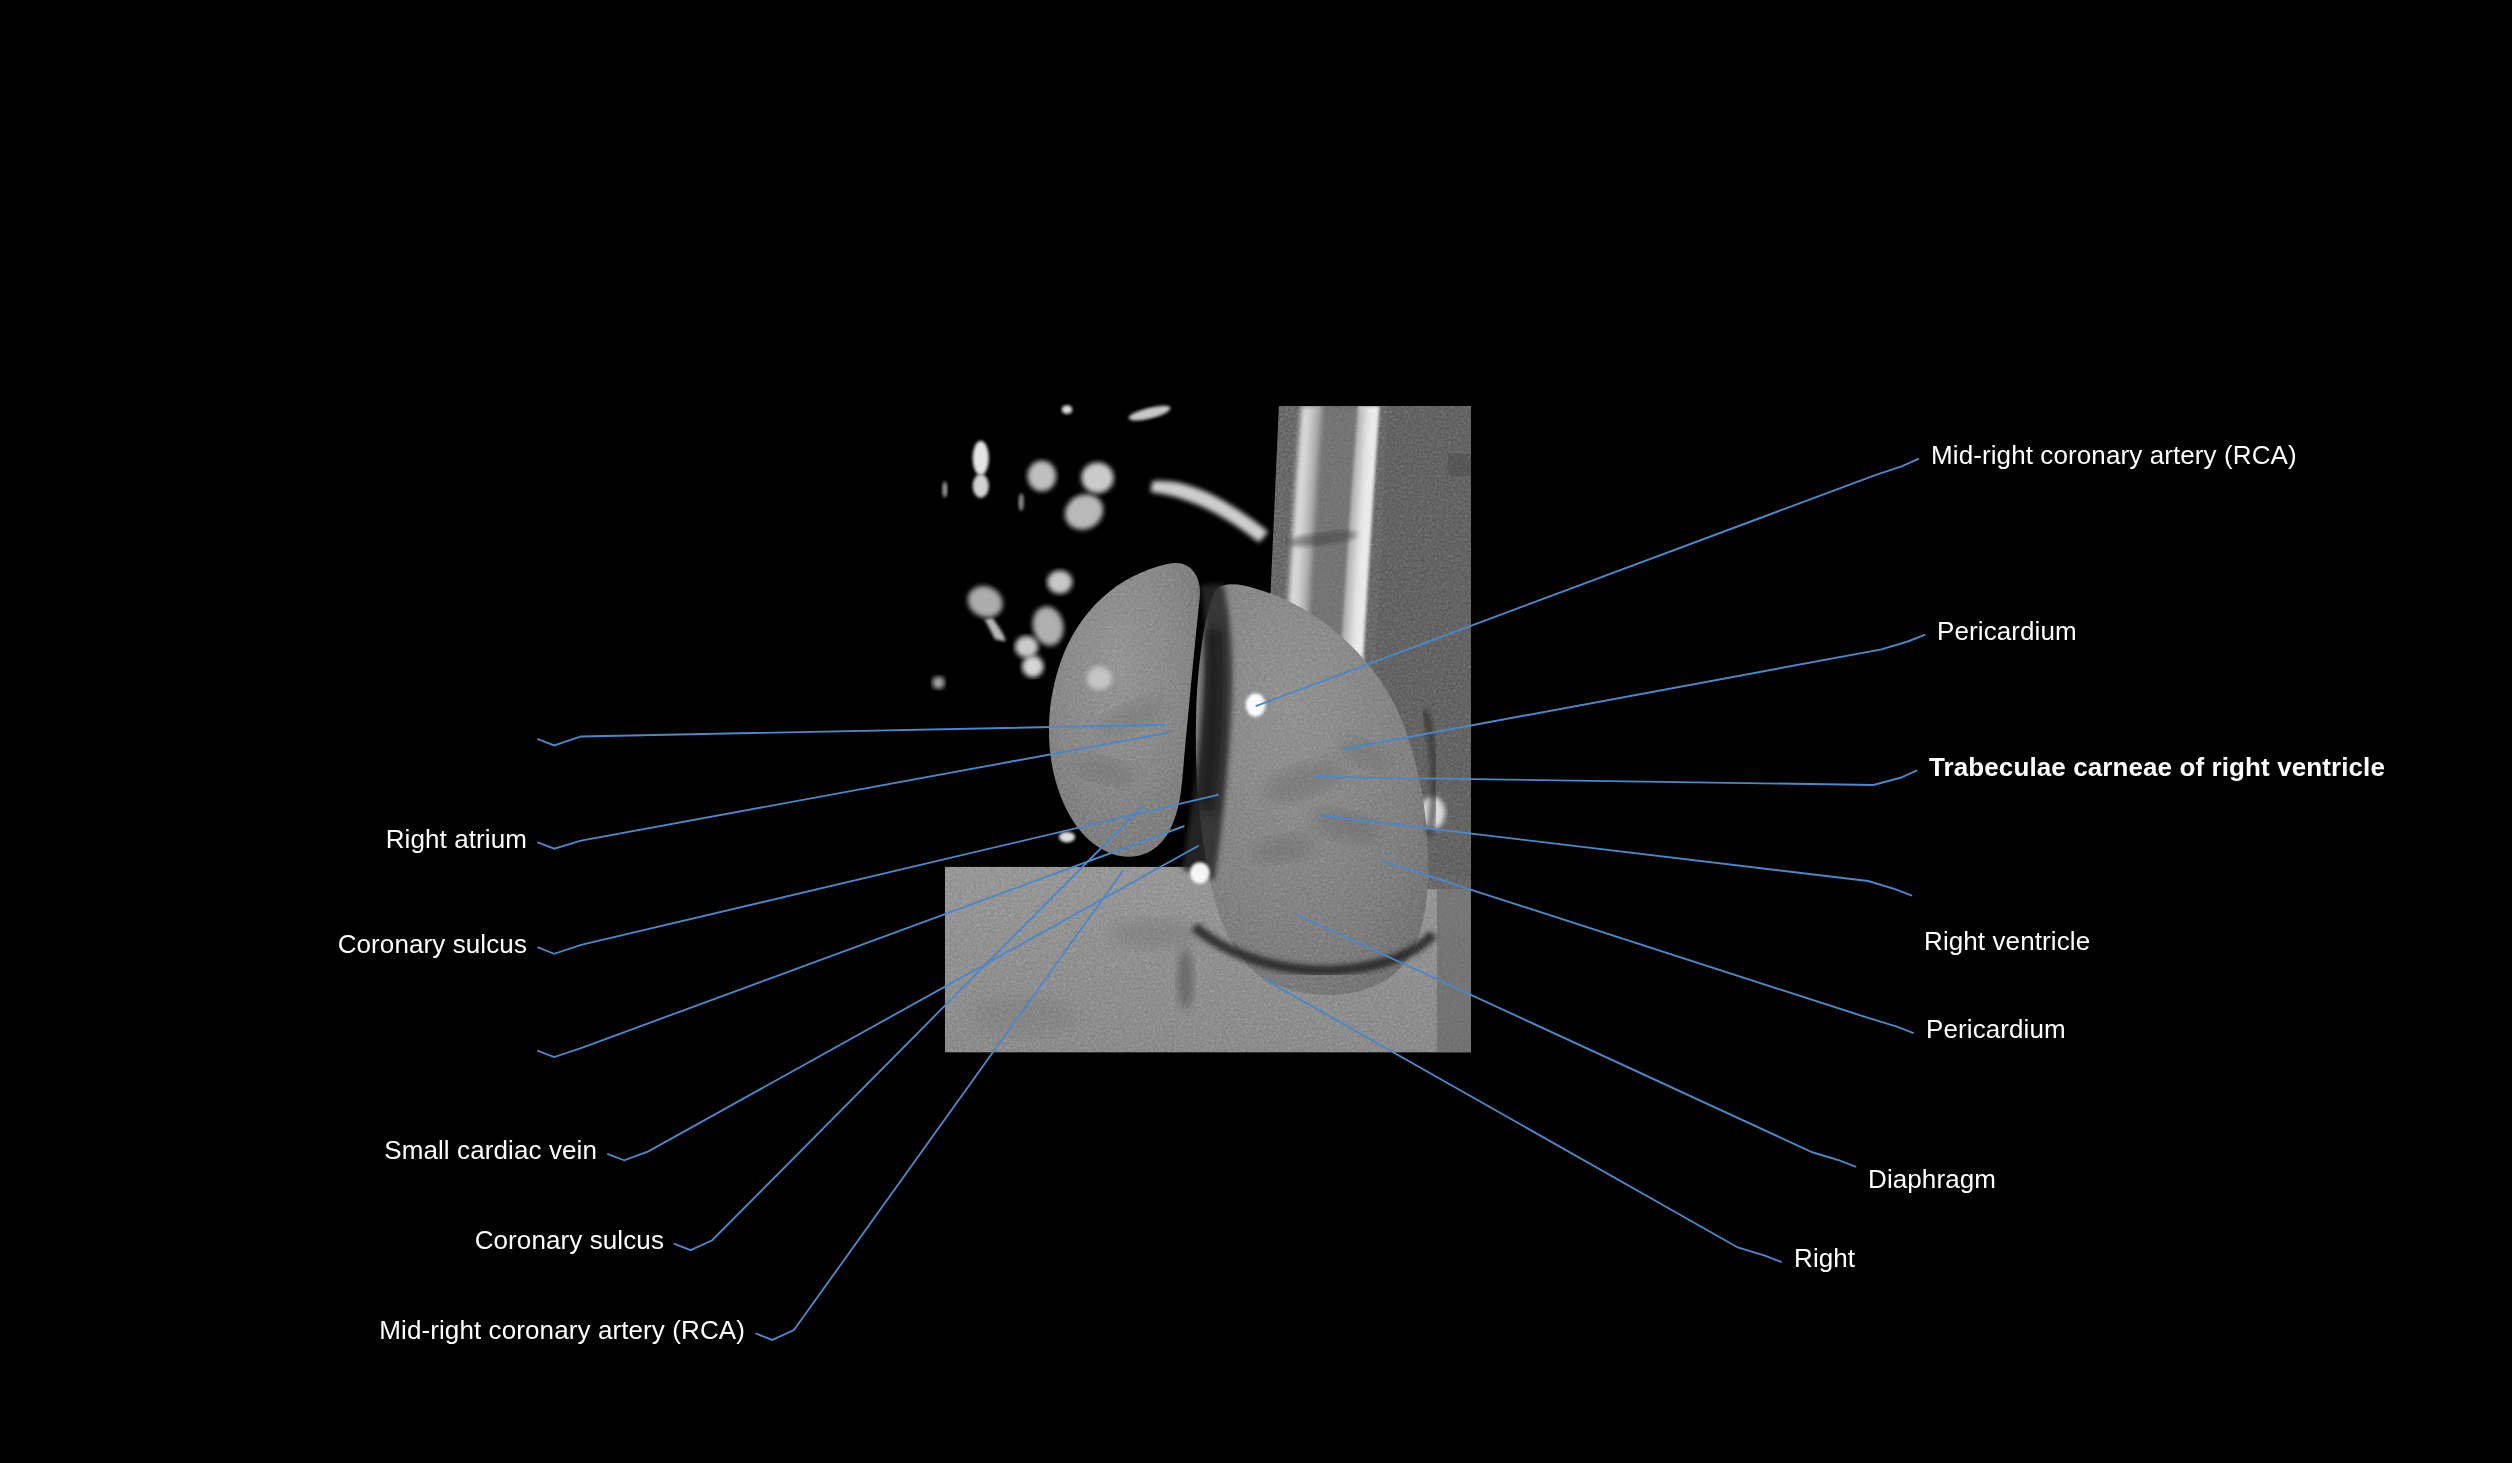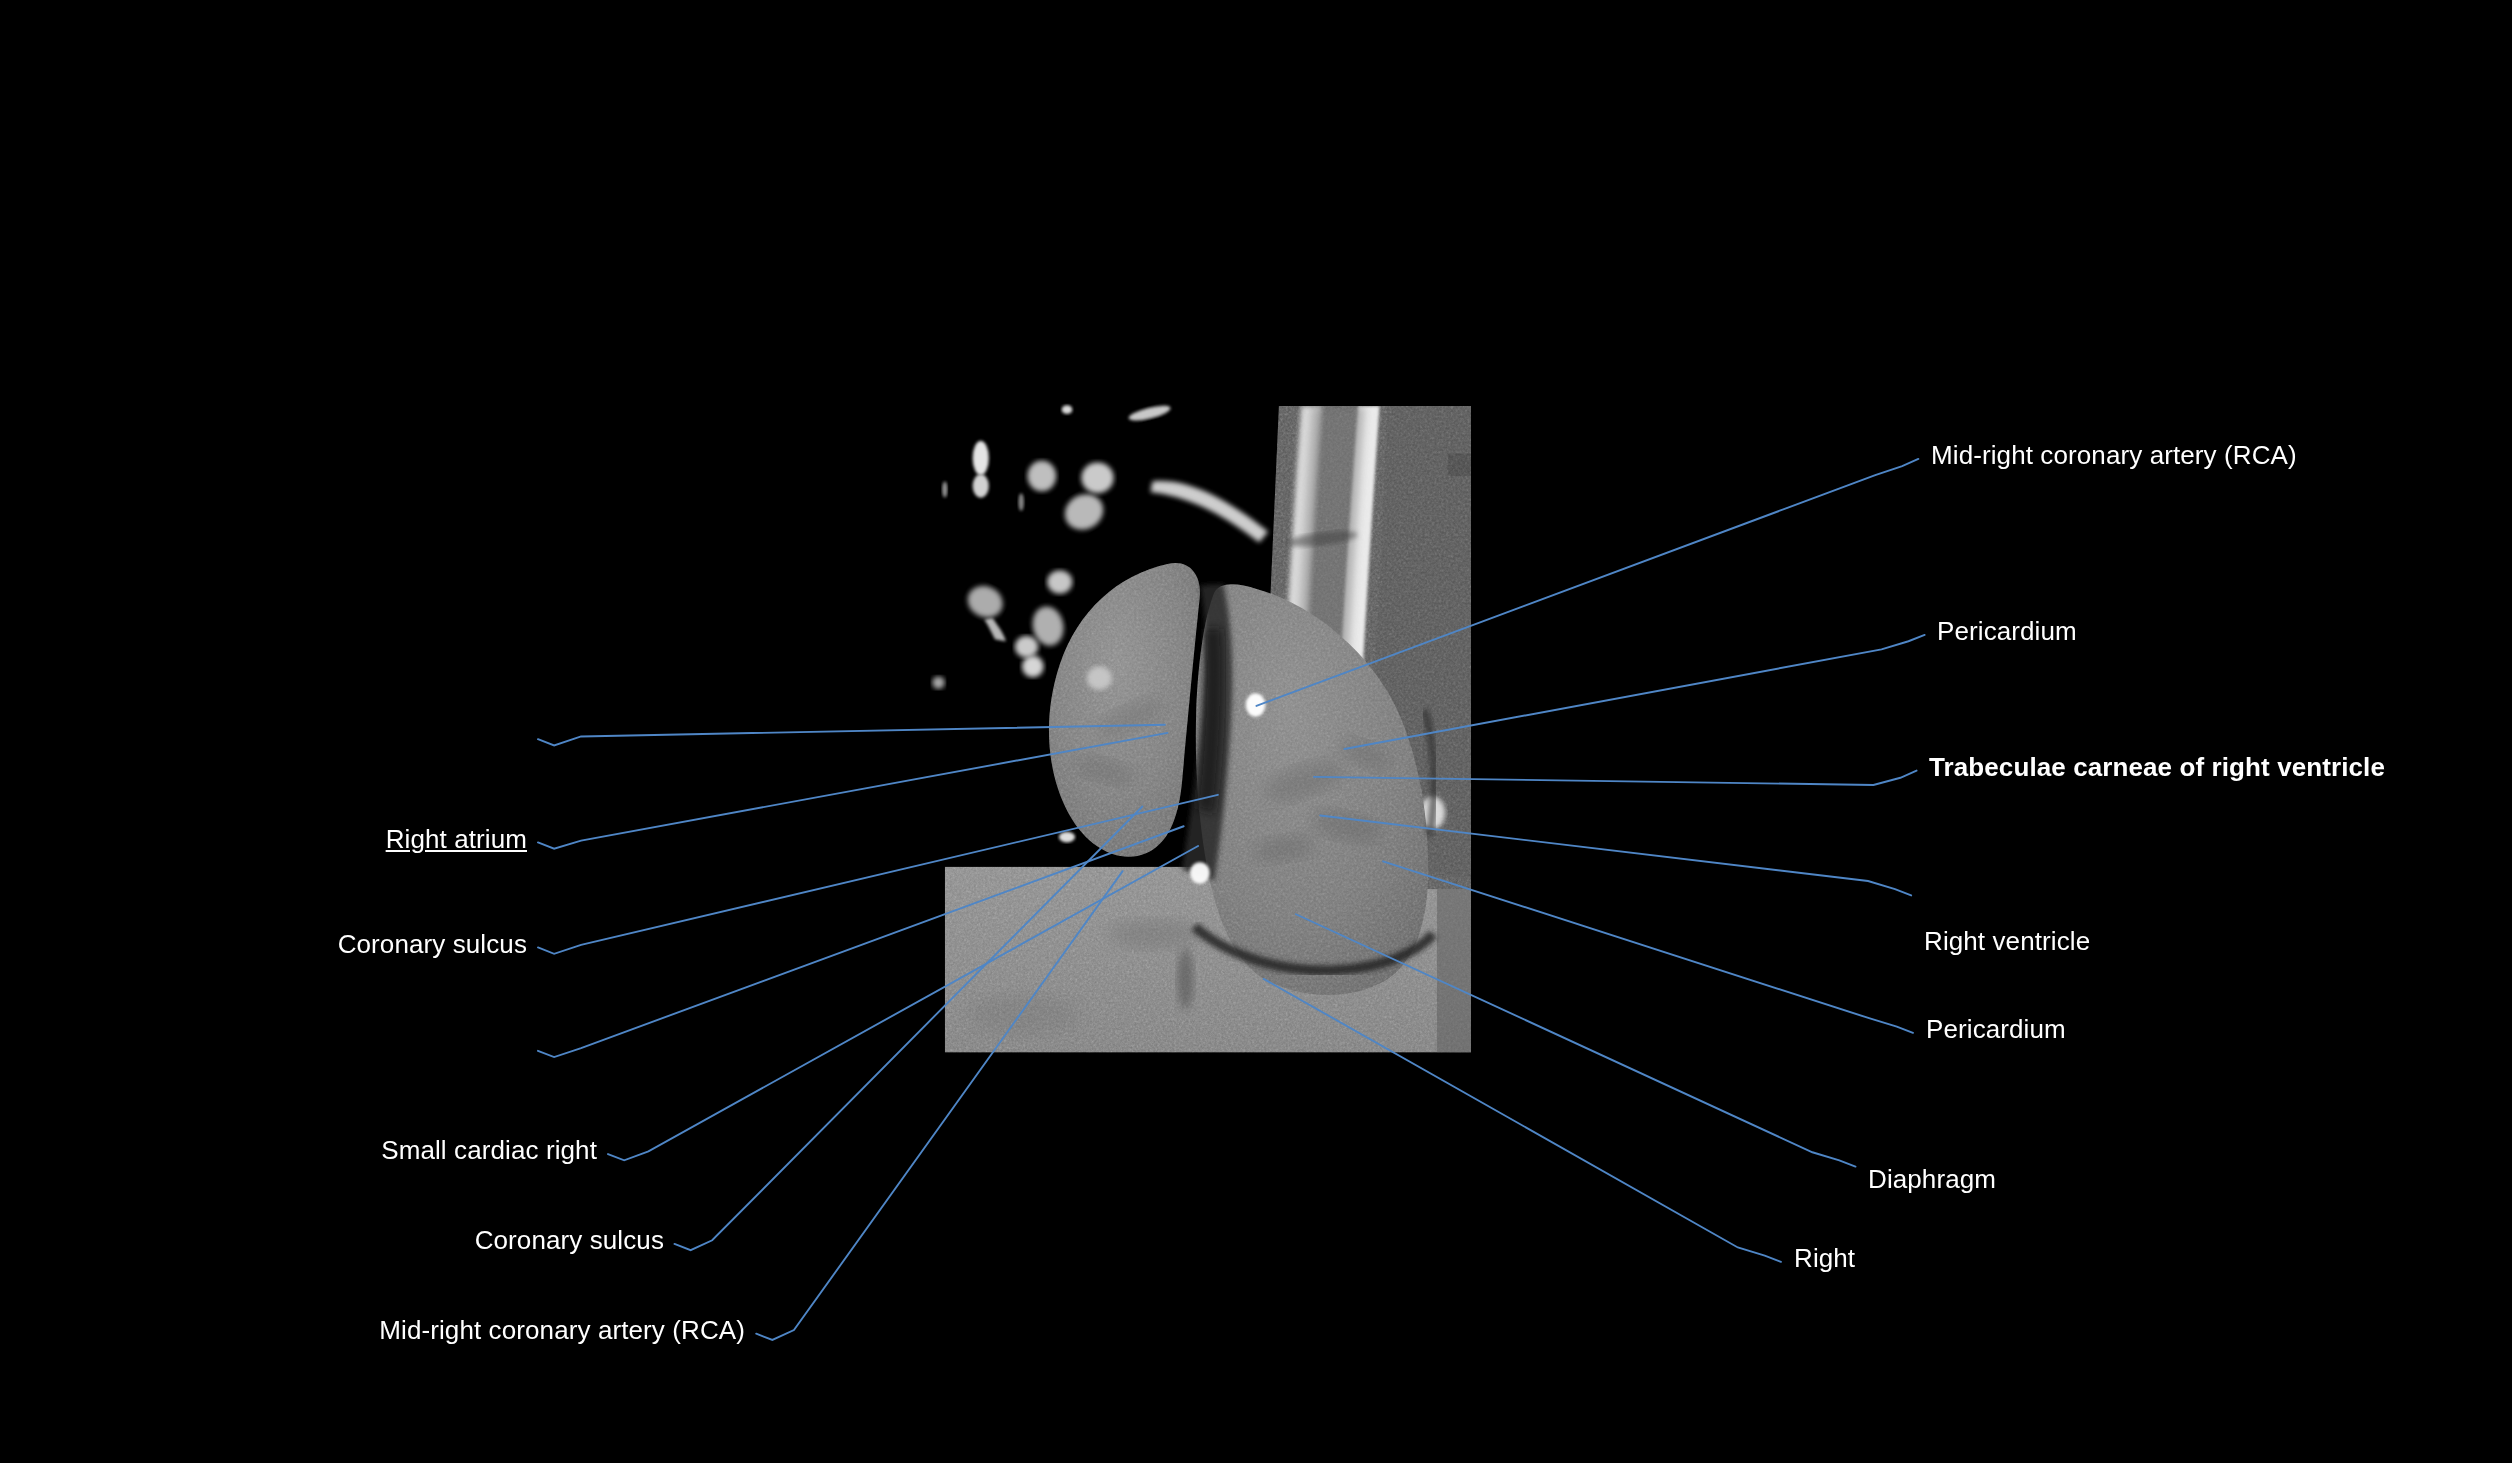--- a/index.html
+++ b/index.html
@@ -249,21 +249,21 @@
   </svg>
 
   <div id="label-layer">
       <div class="anno-label right" style="top: 440px; left: 1931px;">Mid-right coronary artery (RCA)</div>
       <div class="anno-label right" style="top: 616px; left: 1937px;">Pericardium</div>
       <div class="anno-label right" style="top: 752px; left: 1929px; font-weight: bold;">Trabeculae carneae of right ventricle</div>
       <div class="anno-label right" style="top: 926px; left: 1924px; text-align: right;">Right ventricle</div>
       <div class="anno-label right" style="top: 1014px; left: 1926px;">Pericardium</div>
       <div class="anno-label right" style="top: 1164px; left: 1868px;">Diaphragm</div>
       <div class="anno-label right" style="top: 1243px; left: 1794px;">Right</div>
-      <div class="anno-label left" style="top: 824px; left: 0px; width: 527px; text-decoration: underline;">Right atrium</div>
+      <div class="anno-label left" style="top: 824px; left: 0px; width: 527px;">Right atrium</div>
       <div class="anno-label left" style="top: 929px; left: 0px; width: 527px;">Coronary sulcus</div>
-      <div class="anno-label left" style="top: 1135px; left: 0px; width: 597px;">Small cardiac right</div>
+      <div class="anno-label left" style="top: 1135px; left: 0px; width: 597px;">Small cardiac vein</div>
       <div class="anno-label left" style="top: 1225px; left: 0px; width: 664px;">Coronary sulcus</div>
       <div class="anno-label left" style="top: 1315px; left: 0px; width: 745px;">Mid-right coronary artery (RCA)</div>
     </div>
 
 </div>
 
 
 </body></html>

